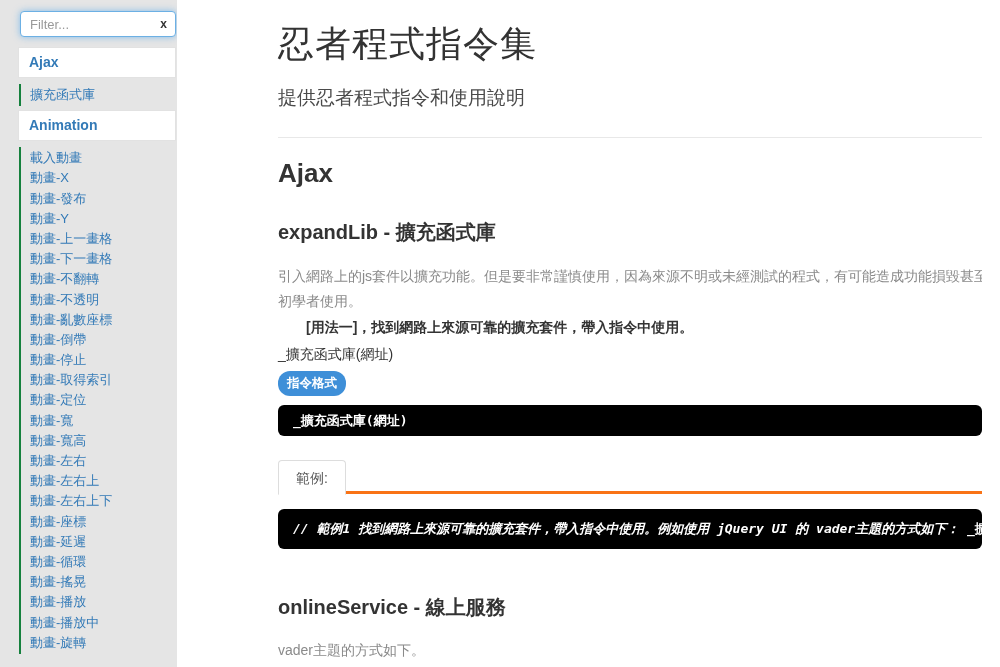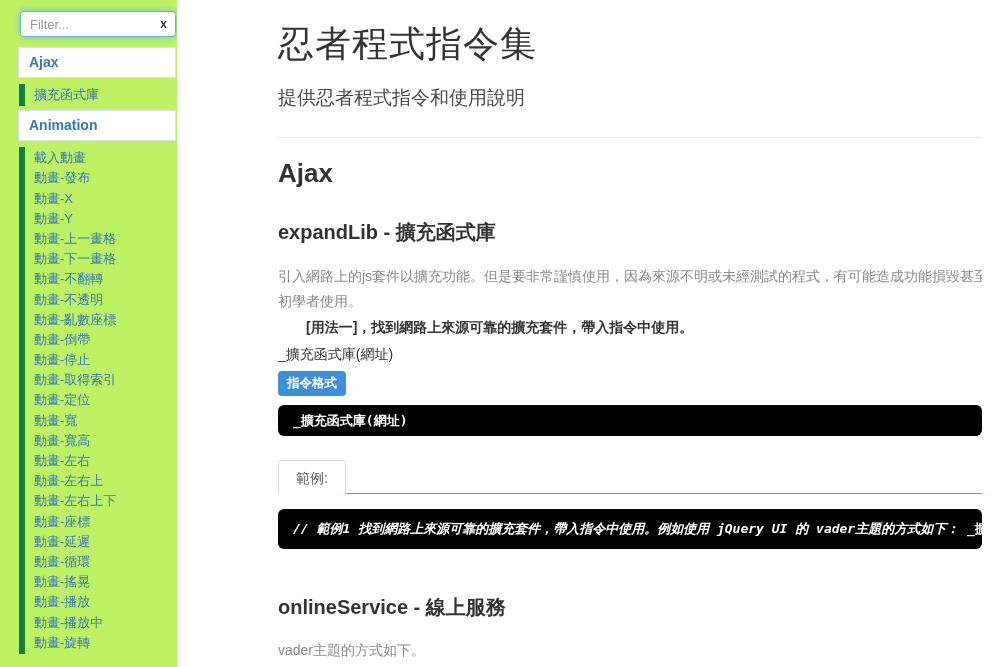--- a/index.html
+++ b/index.html
@@ -1,35 +1,35 @@
 <!DOCTYPE html>
 <html style="--accent: #337ab7; --badge: #3e8fd8; --code-string: #3aa33a; --code-bg: #000000;"><head>
 <meta charset="utf-8">
 <style>
   * { margin:0; padding:0; box-sizing:border-box; }
   html,body { width:1000px; height:667px; overflow:hidden; background:#fff;
               font-family:"Liberation Sans", sans-serif; }
 
   
   .sidebar { position:absolute; left:0; top:0; width:192px; height:667px;
-             background:#bef264; }
+             background:#e5e5e5; }
   .filter-wrap { position:absolute; left:20px; top:11px; width:156px; height:26px; }
   .filter-input { width:100%; height:26px; border:1px solid #6cb0e4; border-radius:4px;
                   box-shadow:0 0 7px rgba(82,168,236,.65); font-size:13px;
                   padding:0 24px 0 9px; color:#333; outline:none;
                   font-family:"Liberation Sans", sans-serif; }
   .filter-input::placeholder { color:#9a9a9a; }
   .filter-clear { position:absolute; right:9px; top:5px; font-size:12px; font-weight:bold;
                   color:#333; cursor:pointer; line-height:16px; }
   .nav-list { position:absolute; left:0; top:43px; right:10px; bottom:0; overflow:hidden; }
   .group-header { margin:4px 0 0 18px; width:158px; height:31px; line-height:29px;
                   background:#fff; border:1px solid #e2e2e2; font-weight:bold;
                   color:var(--accent,#337ab7); padding-left:10px; font-size:14px;
                   cursor:pointer; }
-  .group-items { list-style:none; margin:6px 0 2px 19px; border-left:6px solid #15803d;
+  .group-items { list-style:none; margin:6px 0 2px 19px; border-left:2px solid #15803d;
                  padding:1px 0; }
   .group-items li a { display:block; height:20.2px; line-height:20.2px; padding-left:9px;
                       color:var(--accent,#337ab7); font-size:13px; text-decoration:none;
                       white-space:nowrap; cursor:pointer; }
   
   .sb { position:absolute; right:1px; top:43px; width:8px; bottom:0; background:#f7f7f7; }
   .sb-up, .sb-down { width:0; height:0; margin:3px auto 0;
                      border-left:4px solid transparent; border-right:4px solid transparent; }
   .sb-up { border-bottom:5px solid #555; }
   .sb-down { border-top:5px solid #555; position:absolute; bottom:3px; left:0; right:0;
@@ -47,28 +47,28 @@
   .page-header { border-bottom:1px solid #e8e8e8; padding-bottom:26px; }
   .h2 { font-size:26px; font-weight:bold; color:#333; margin-top:20px; }
   .h3 { font-size:20px; font-weight:bold; color:#333; margin-top:30px; }
   .desc { margin-top:18px; font-size:14px; color:#8a8a8a; line-height:25px; }
   .desc .line { display:block; white-space:nowrap; overflow:hidden; }
   .usage { margin-top:4px; font-size:14px; font-weight:bold; color:#333;
            line-height:18px; white-space:nowrap; overflow:hidden;padding-left:28px; }
   .syntax-plain { margin-top:9px; font-size:14px; color:#333; line-height:18px; }
   .badge { display:inline-block; margin-top:8px; background:var(--badge,#3e8fd8);
            color:#fff; font-size:12.5px; font-weight:bold; padding:4px 9px;
-           border-radius:4px; cursor:pointer; }
+           border-radius:12px; cursor:pointer; }
   .codeblock { margin-top:9px; background:#000; color:#fff; border-radius:6px;
                padding:7px 15px; font-family:"DejaVu Sans Mono", monospace;
                font-size:13px; line-height:17px; font-weight:bold;
                white-space:nowrap; overflow:hidden; }
   .codeblock.example { margin-top:15px; padding:11px 15px; line-height:18px; }
   .code-comment { font-style:italic; }
-  .tab-row { margin-top:23px; border-bottom:1px solid #f97316; height:35px; }
+  .tab-row { margin-top:23px; border-bottom:3px solid #f97316; height:35px; }
   .tab { display:inline-block; height:35px; line-height:19px; padding:8px 17px;
          border:1px solid #ddd; border-bottom:1px solid #fff; border-radius:4px 4px 0 0;
          font-size:14px; color:#555; background:#fff; position:relative; top:1px;
          cursor:pointer; }
   .h3-online { margin-top:45px; }
   .desc-online { margin-top:20px; font-size:14px; color:#8a8a8a; line-height:18px; }
 </style>
 </head>
 <body>
 
@@ -89,25 +89,25 @@
       </ul>
 
     <div class="group-header">Animation</div>
     <ul class="group-items">
 
         <li>
           <a href="#">載入動畫</a>
         </li>
 
         <li>
+          <a href="#">動畫-X</a>
+        </li>
+
+        <li>
           <a href="#">動畫-發布</a>
-        </li>
-
-        <li>
-          <a href="#">動畫-X</a>
         </li>
 
         <li>
           <a href="#">動畫-Y</a>
         </li>
 
         <li>
           <a href="#">動畫-上一畫格</a>
         </li>
 

